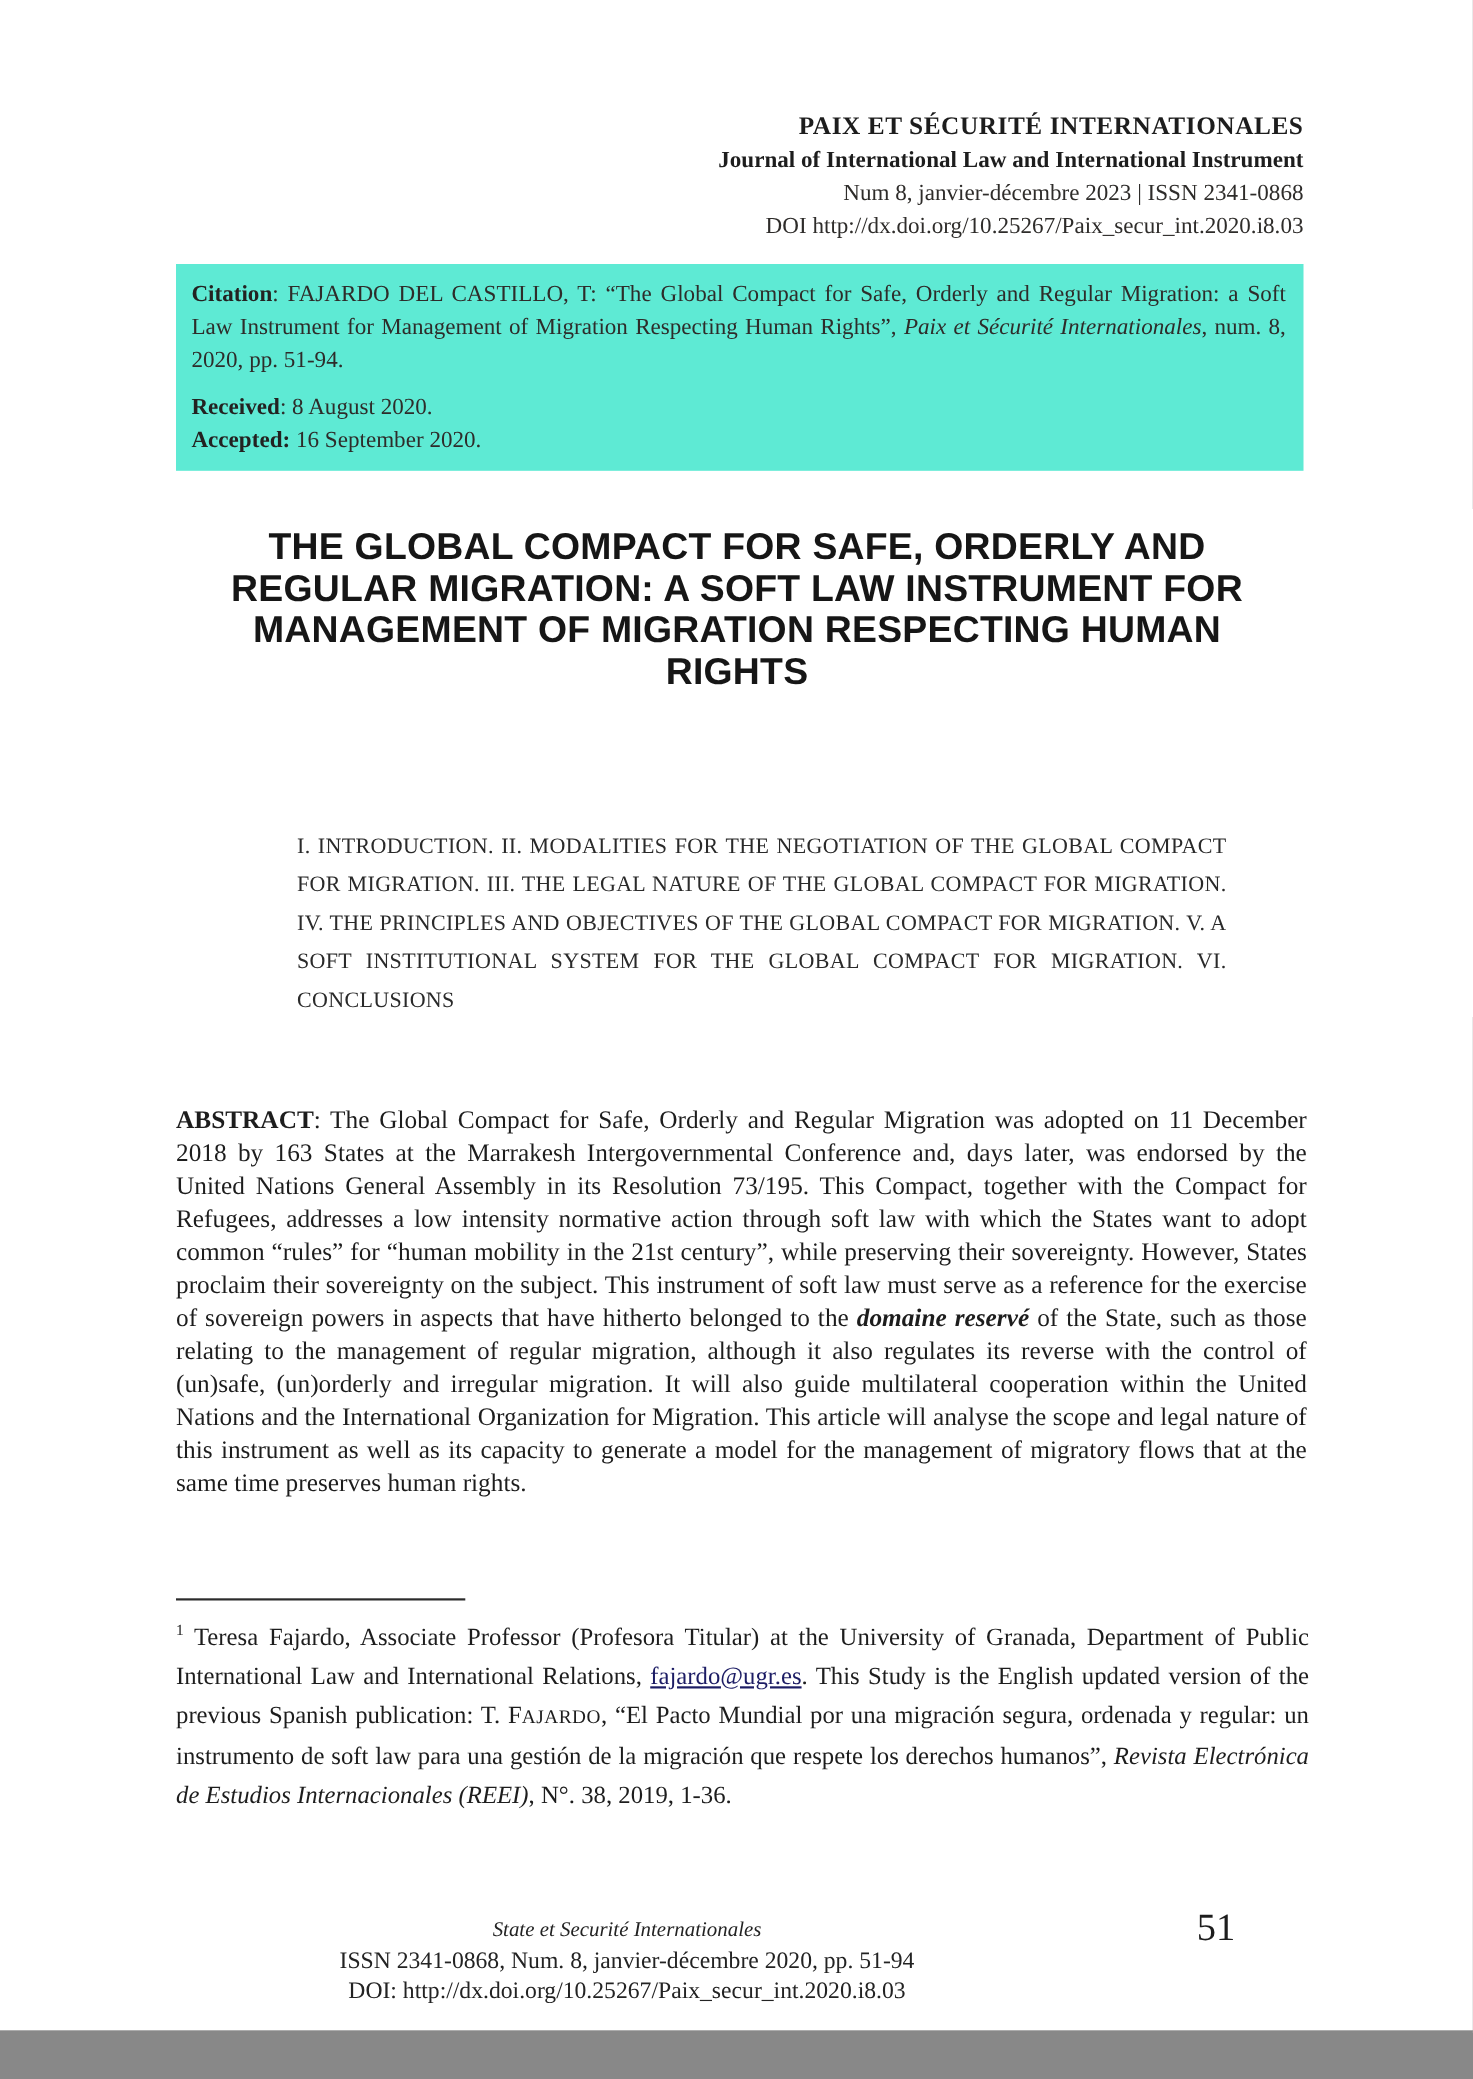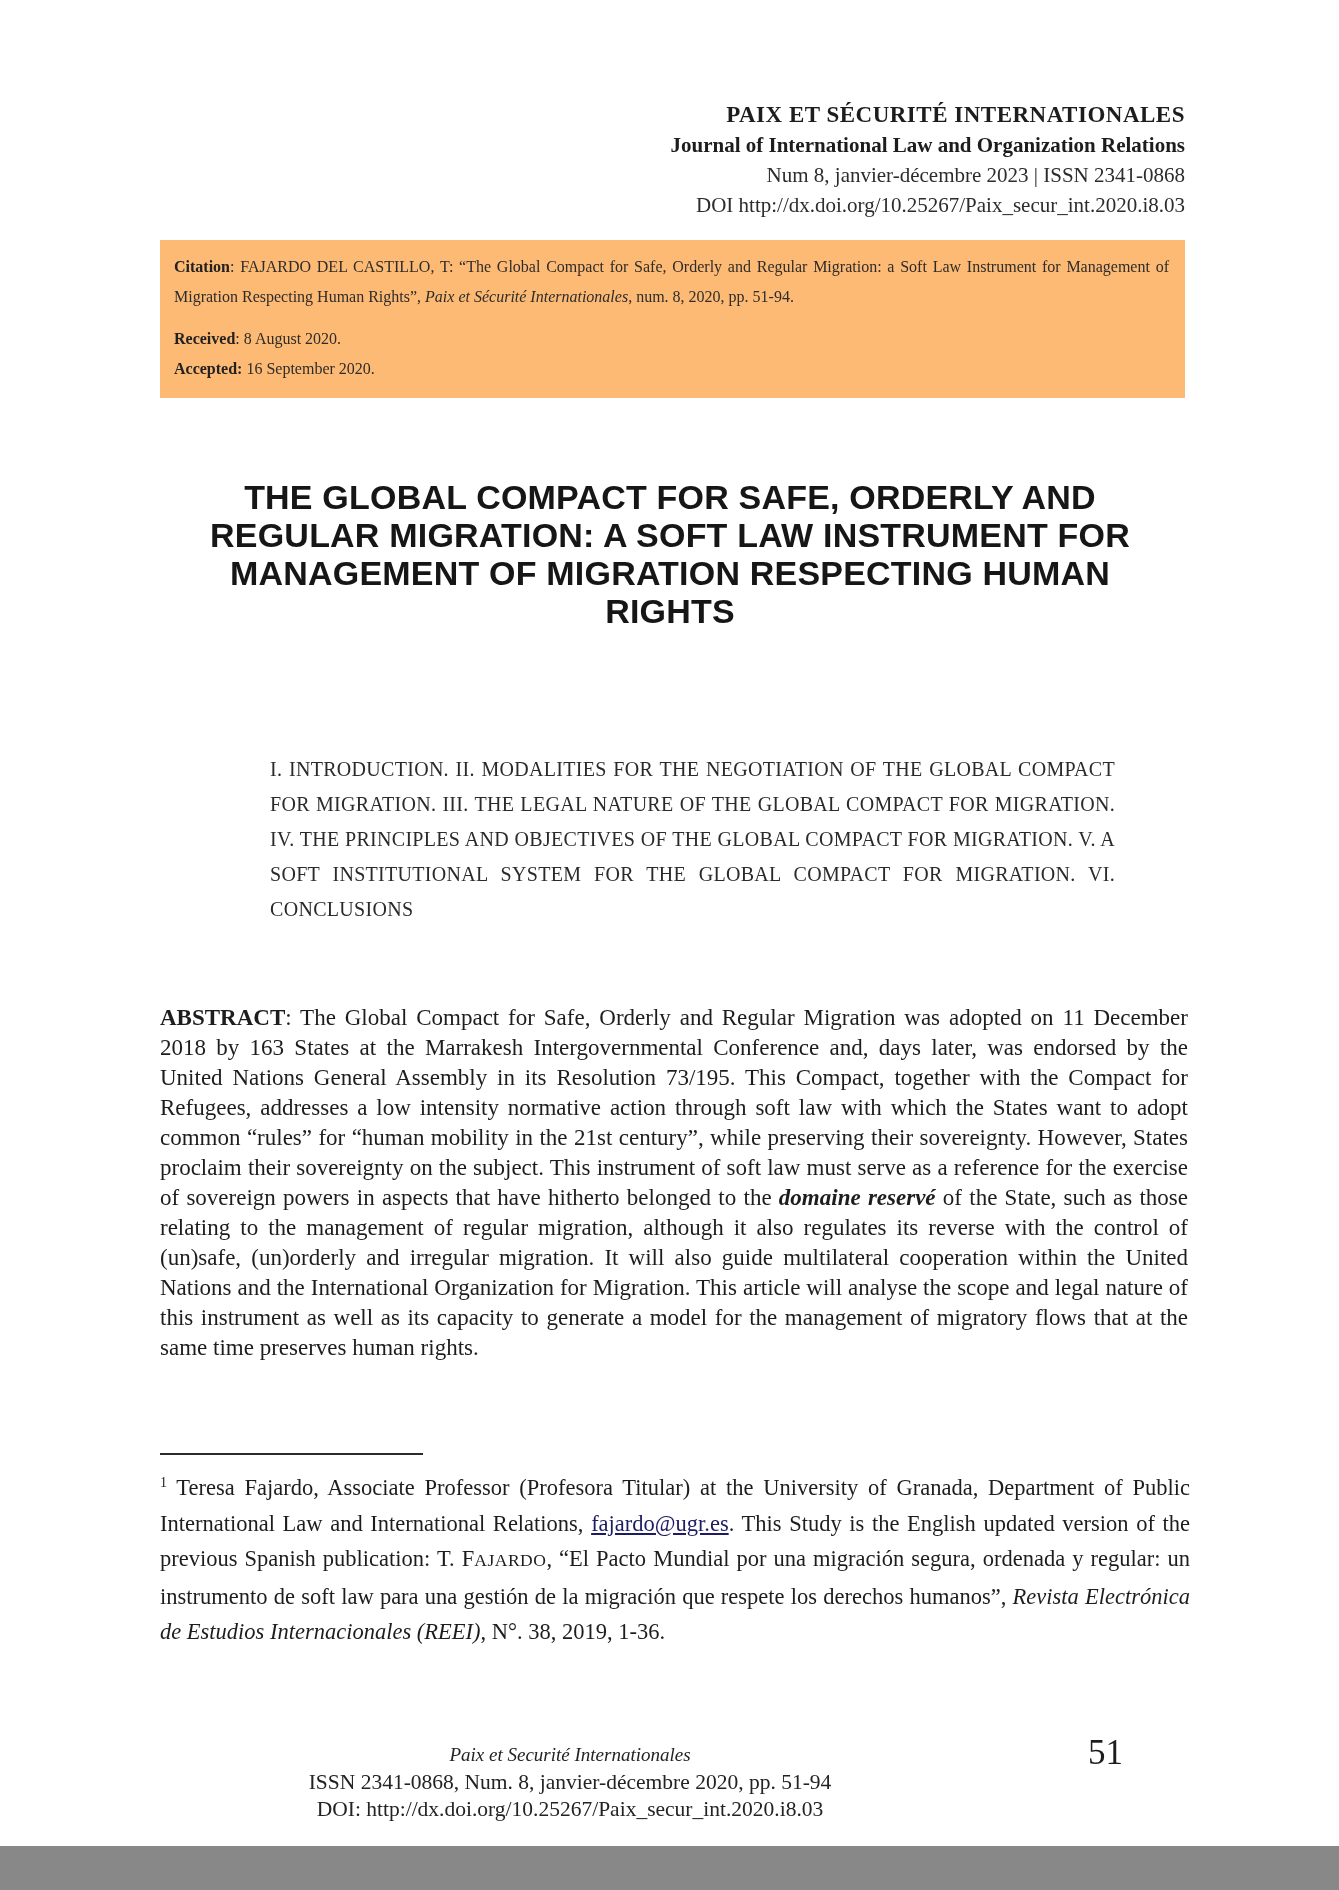--- a/index.html
+++ b/index.html
@@ -17,23 +17,23 @@
     position:absolute; top:100px; right:154px; width:760px;
     text-align:right; line-height:30px;
   }
   .masthead .m1{font-size:23px; font-weight:bold; letter-spacing:0.5px;}
   .masthead .m2{font-size:21px; font-weight:bold;}
   .masthead .m3{font-size:21px; color:#2e2c2a;}
   .masthead .m4{font-size:21px; color:#2e2c2a;}
   
   .citation-box{
     position:absolute; left:160px; top:240px; width:1025px;
-    background:#fdba74; box-sizing:border-box;
+    background:#5eead4; box-sizing:border-box;
     padding:12px 16px 14px 14px;
-    font-size:16px; color:#2e2c2a; line-height:30px;
+    font-size:21px; color:#2e2c2a; line-height:30px;
   }
   .citation-box p{margin:0; text-align:justify;}
   .citation-box .recv{margin-top:12px;}
   .citation-box b{color:#232221;}
   
   .title{
     position:absolute; left:190px; top:478px; width:960px;
     margin:0; text-align:center;
     font-family:"Liberation Sans", sans-serif;
     font-size:34px; font-weight:bold; line-height:38px;
@@ -86,21 +86,21 @@
     font-size:35px; color:#1d1d1d;
   }
 </style>
 </head>
 <body>
 
 <div class="page">
 
   <header class="masthead">
     <div class="m1">PAIX ET SÉCURITÉ INTERNATIONALES</div>
-    <div class="m2">Journal of International Law and Organization Relations</div>
+    <div class="m2">Journal of International Law and International Instrument</div>
     <div class="m3">Num 8, janvier-décembre 2023 | ISSN 2341-0868</div>
     <div class="m4">DOI http://dx.doi.org/10.25267/Paix_secur_int.2020.i8.03</div>
   </header>
 
   <section class="citation-box">
     <p class="cit"><b>Citation</b><span>: FAJARDO DEL CASTILLO, T: “The Global Compact for Safe, Orderly and Regular Migration: a Soft Law Instrument for Management of Migration Respecting Human Rights”, </span><i>Paix et Sécurité Internationales</i><span>, num. 8, 2020, pp. 51-94.</span></p>
     <p class="recv"><b>Received</b><span>: 8 August 2020.</span></p>
     <p class="accp"><b>Accepted:</b><span> 16 September 2020.</span></p>
   </section>
 
@@ -109,20 +109,20 @@
 
   <p class="toc">I. INTRODUCTION. II. MODALITIES FOR THE NEGOTIATION OF THE GLOBAL COMPACT FOR MIGRATION. III. THE LEGAL NATURE OF THE GLOBAL COMPACT FOR MIGRATION. IV. THE PRINCIPLES AND OBJECTIVES OF THE GLOBAL COMPACT FOR MIGRATION. V. A SOFT INSTITUTIONAL SYSTEM FOR THE GLOBAL COMPACT FOR MIGRATION. VI. CONCLUSIONS</p>
 
   <p class="abstract"><b>ABSTRACT</b><span>: The Global Compact for Safe, Orderly and Regular Migration was adopted on 11 December 2018 by 163 States at the Marrakesh Intergovernmental Conference and, days later, was endorsed by the United Nations General Assembly in its Resolution 73/195. This Compact, together with the Compact for Refugees, addresses a low intensity normative action through soft law with which the States want to adopt common “rules” for “human mobility in the 21st century”, while preserving their sovereignty. However, States proclaim their sovereignty on the subject. This instrument of soft law must serve as a reference for the exercise of sovereign powers in aspects that have hitherto belonged to the </span><b><i>domaine reservé</i></b><span> of the State, such as those relating to the management of regular migration, although it also regulates its reverse with the control of (un)safe, (un)orderly and irregular migration. It will also guide multilateral cooperation within the United Nations and the International Organization for Migration. This article will analyse the scope and legal nature of this instrument as well as its capacity to generate a model for the management of migratory flows that at the same time preserves human rights.</span></p>
 
   <div class="fn-rule"></div>
 
   <p class="footnote"><sup>1</sup><span> Teresa Fajardo, Associate Professor (Profesora Titular) at the University of Granada, Department of Public International Law and International Relations, </span><span class="email">fajardo@ugr.es</span><span>. This Study is the English updated version of the previous Spanish publication: T. F</span><span class="sc">AJARDO</span><span>, “El Pacto Mundial por una migración segura, ordenada y regular: un instrumento de soft law para una gestión de la migración que respete los derechos humanos”, </span><i>Revista Electrónica de Estudios Internacionales (REEI)</i><span>, N°. 38, 2019, 1-36.</span></p>
 
   <footer class="pagefooter">
-    <div class="f1"><i>Paix et Securité Internationales</i></div>
+    <div class="f1"><i>State et Securité Internationales</i></div>
     <div class="f2">ISSN 2341-0868, Num. 8, janvier-décembre 2020, pp. 51-94</div>
     <div class="f3">DOI: http://dx.doi.org/10.25267/Paix_secur_int.2020.i8.03</div>
   </footer>
 
   <div class="pagenum">51</div>
 
 </div>
 
 </body></html>

